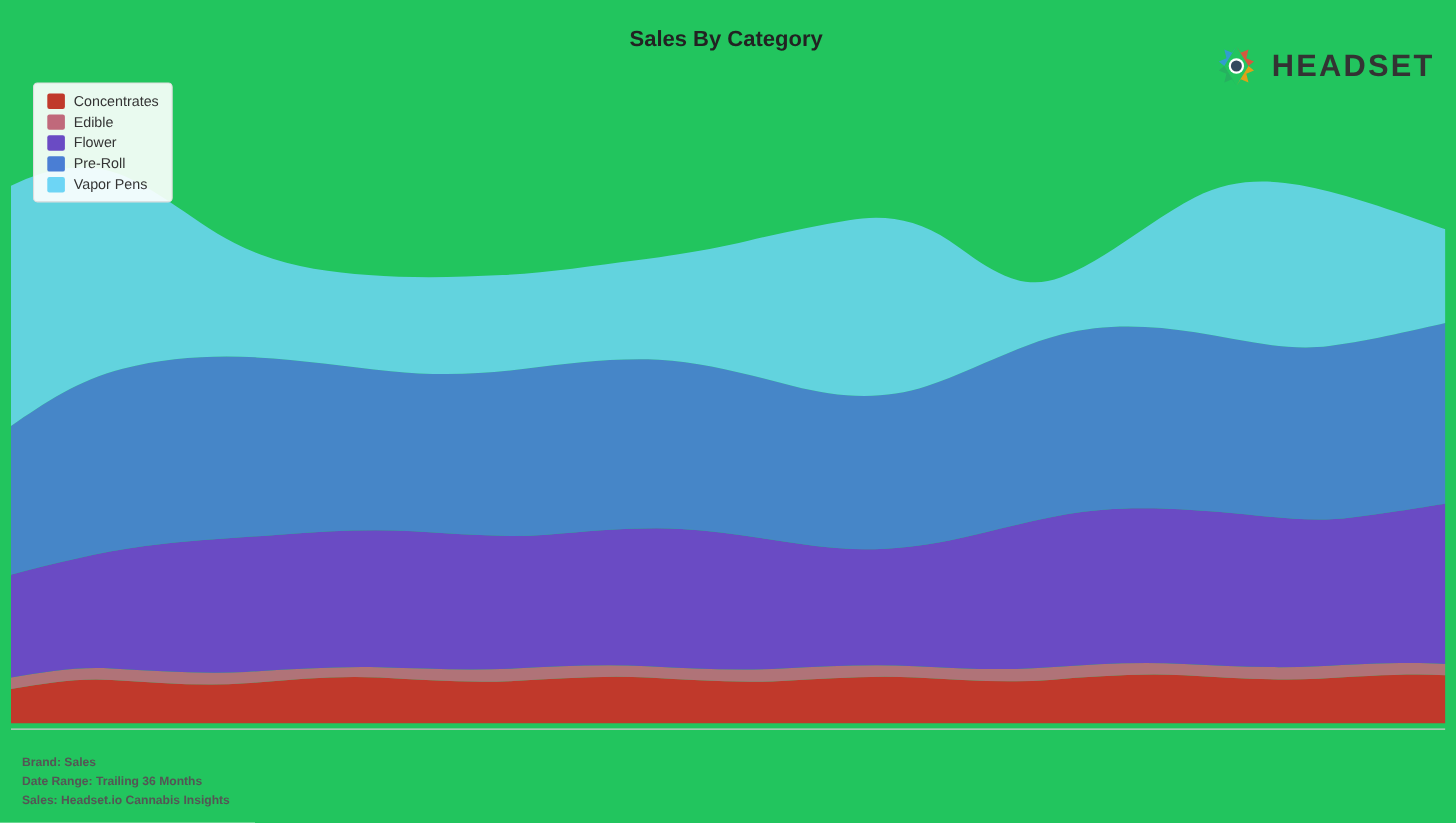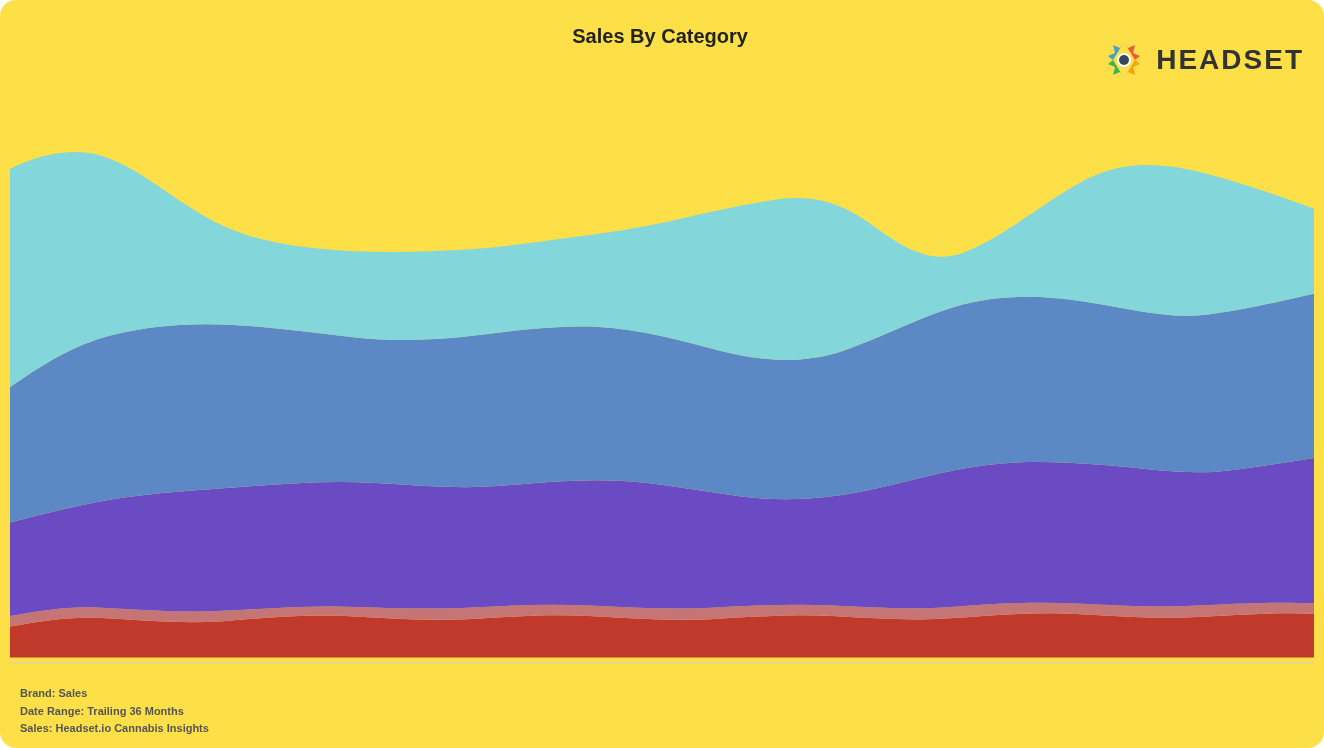--- a/index.html
+++ b/index.html
@@ -7,23 +7,22 @@
       width: 1324px;
       height: 748px;
       background: #ffffff;
       font-family: Arial, sans-serif;
       overflow: hidden;
     }
     .chart-container {
       width: 1324px;
       height: 748px;
       position: relative;
-      background: #fde047;
+      background: #22c55e;
       padding: 20px 20px 80px 20px;
-      border-radius: 16px;
     }
     .header {
       display: flex;
       justify-content: space-between;
       align-items: flex-start;
       margin-bottom: 10px;
     }
     .chart-title {
       flex: 1;
       text-align: center;
@@ -118,20 +117,42 @@
         <path d="M35 24 L40 28 L33 31 L35 39 L28 36 L24 42" fill="#f39c12" opacity="0.9"></path>
         <path d="M24 42 L20 36 L13 39 L15 31 L8 28 L13 24" fill="#27ae60" opacity="0.9"></path>
         <path d="M13 24 L8 20 L15 17 L13 9 L20 12 L24 6" fill="#3498db" opacity="0.9"></path>
         <circle cx="24" cy="24" r="7" fill="white"></circle>
         <circle cx="24" cy="24" r="5" fill="#34495e"></circle>
       </svg>
       <div class="logo-text">HEADSET</div>
     </div>
   </div>
 
+  <div class="legend">
+    <div class="legend-item">
+      <div class="legend-swatch" style="background:#c0392b;"></div>
+      <span>Concentrates</span>
+    </div>
+    <div class="legend-item">
+      <div class="legend-swatch" style="background:#c0697b;"></div>
+      <span>Edible</span>
+    </div>
+    <div class="legend-item">
+      <div class="legend-swatch" style="background:#6a4bc4;"></div>
+      <span>Flower</span>
+    </div>
+    <div class="legend-item">
+      <div class="legend-swatch" style="background:#4a7ed4;"></div>
+      <span>Pre-Roll</span>
+    </div>
+    <div class="legend-item">
+      <div class="legend-swatch" style="background:#6dd5f5;"></div>
+      <span>Vapor Pens</span>
+    </div>
+  </div>
 
   <div class="chart-area">
     <svg class="svg-chart" viewBox="0 0 1284 580" preserveAspectRatio="none" xmlns="http://www.w3.org/2000/svg">
 
       <path d="
         M0,540
         C30,535 60,530 90,532
         C130,534 170,538 210,535
         C250,532 290,528 330,530
         C370,532 410,535 450,533

